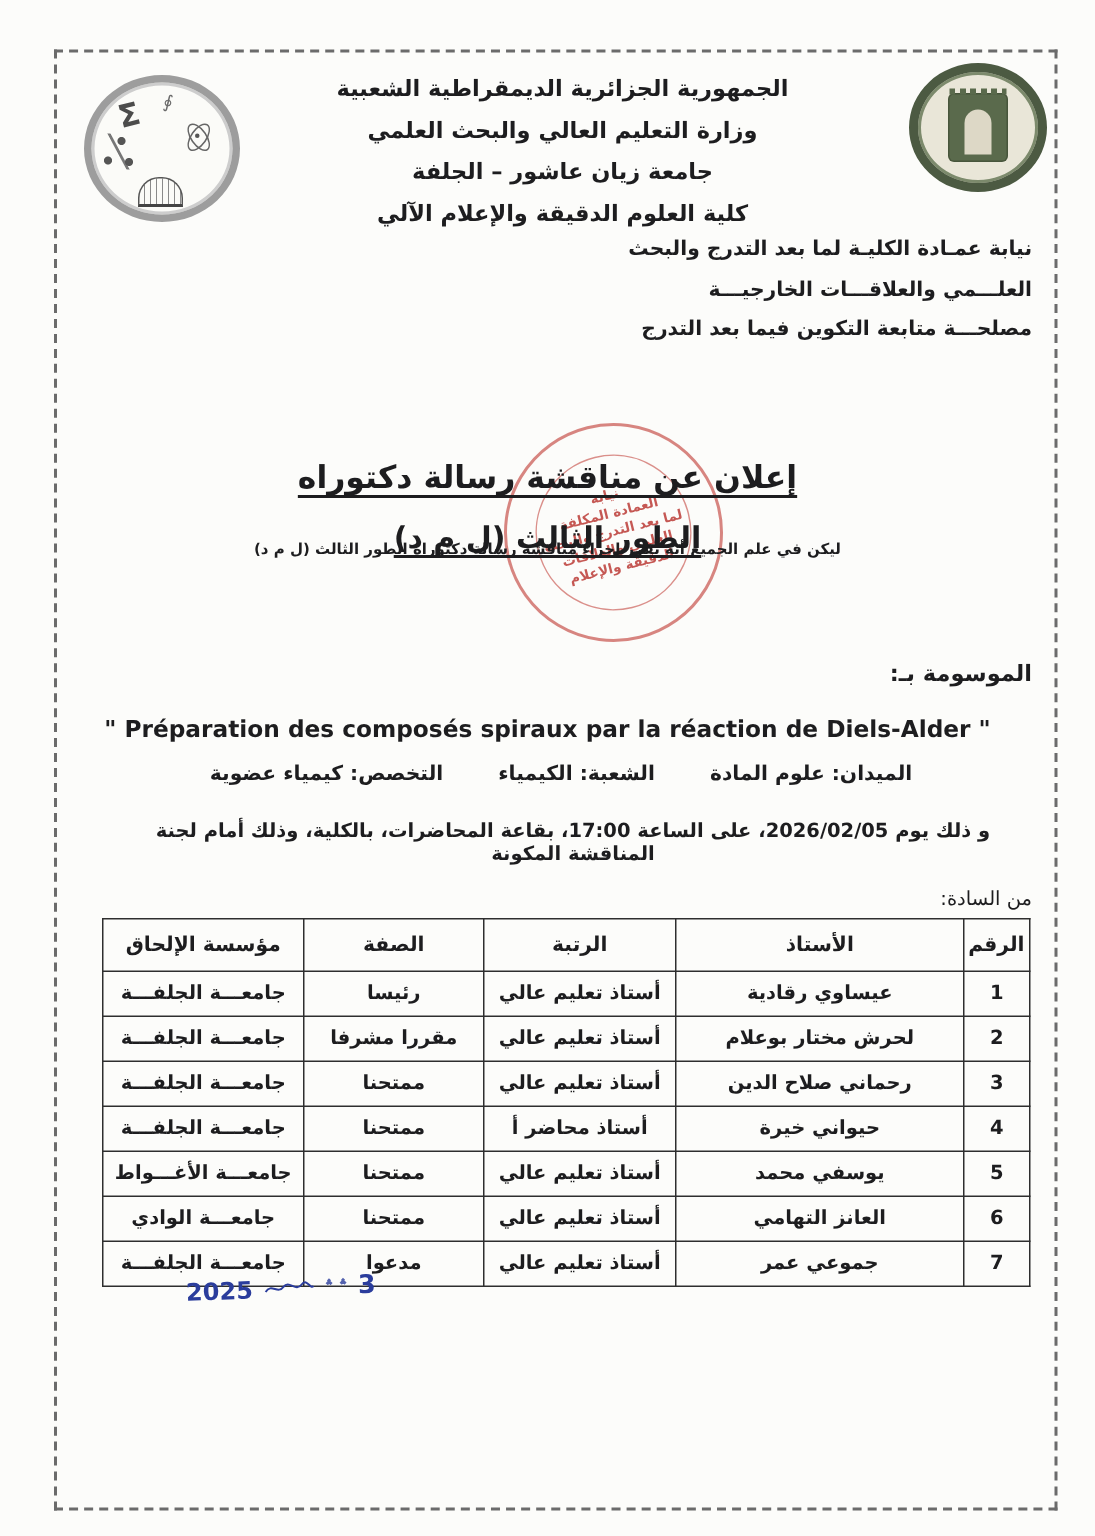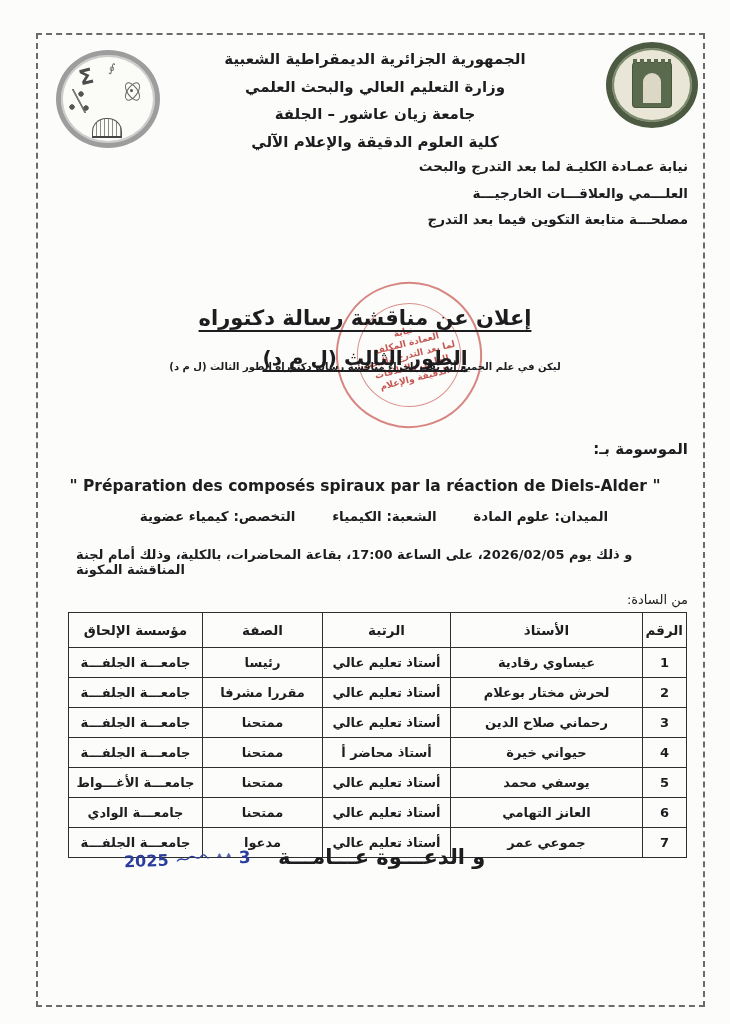--- a/index.html
+++ b/index.html
@@ -58,21 +58,21 @@
   .announcement{position:absolute;top:361px;left:0;width:100%;text-align:center;font-weight:bold;
                 font-size:10px;direction:rtl;z-index:2;}
   .student{position:absolute;top:395px;left:0;width:100%;text-align:center;font-weight:bold;
            font-size:15.5px;direction:rtl;z-index:2;}
   .student b{font-size:18px;letter-spacing:.5px;}
   .titled-label{position:absolute;top:440px;right:42px;font-weight:bold;font-size:15px;direction:rtl;}
   .thesis-title{position:absolute;top:477px;left:0;width:100%;text-align:center;font-weight:bold;font-size:15.5px;}
   .fields{position:absolute;top:508px;left:0;width:100%;text-align:center;font-size:13.5px;
           font-weight:bold;direction:rtl;padding-left:9px;}
   .fields span{margin:0 16px;}
-  .schedule{position:absolute;top:547px;right:42px;left:76px;text-align:left;direction:rtl;
+  .schedule{position:absolute;top:547px;right:42px;left:76px;text-align:center;direction:rtl;
             font-size:13px;font-weight:bold;}
   .committee-intro{position:absolute;top:592px;right:42px;direction:rtl;font-size:13px;font-weight:normal;}
 
   
   table.committee{position:absolute;top:612px;left:68px;width:618px;border-collapse:collapse;
             direction:rtl;font-size:13px;font-weight:bold;table-layout:fixed;}
   .committee th,.committee td{border:1.6px solid #2e2e2e;text-align:center;padding:4px 3px;
             overflow:hidden;white-space:nowrap;}
   .committee th{height:26px;font-size:13.5px;}
   .committee td{height:21px;}
@@ -207,21 +207,20 @@
       <tr>
         <td>7</td>
         <td>جموعي عمر</td>
         <td>أستاذ تعليم عالي</td>
         <td>مدعوا</td>
         <td>جامعـــة الجلفـــة</td>
       </tr>
     </tbody>
   </table>
 
-  <div class="invitation">و الدعـــوة عـــامـــة</div>
   <div class="date-stamp">
     <span>2025</span>
     <svg width="34" height="12" viewBox="0 0 34 12">
       <path d="M1 8 C5 2, 9 10, 13 5 S 21 9, 25 4 S 31 8, 33 5" stroke="#2b3d9c" fill="none" stroke-width="1.3"></path>
     </svg>
     <span class="marks">؞ ؞</span>
     <span class="day">3</span>
   </div>
 </div>
 

